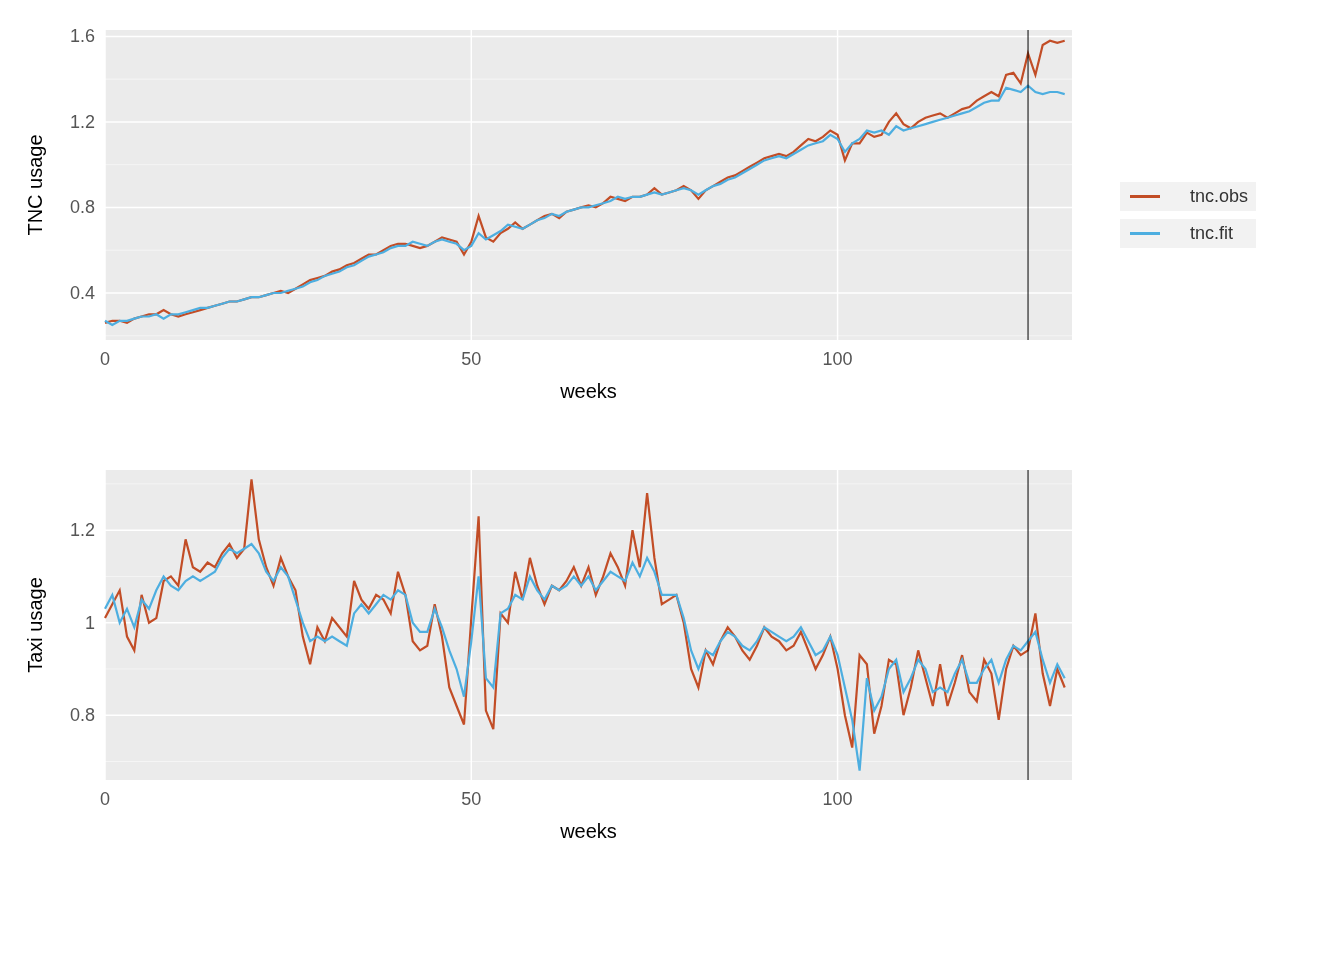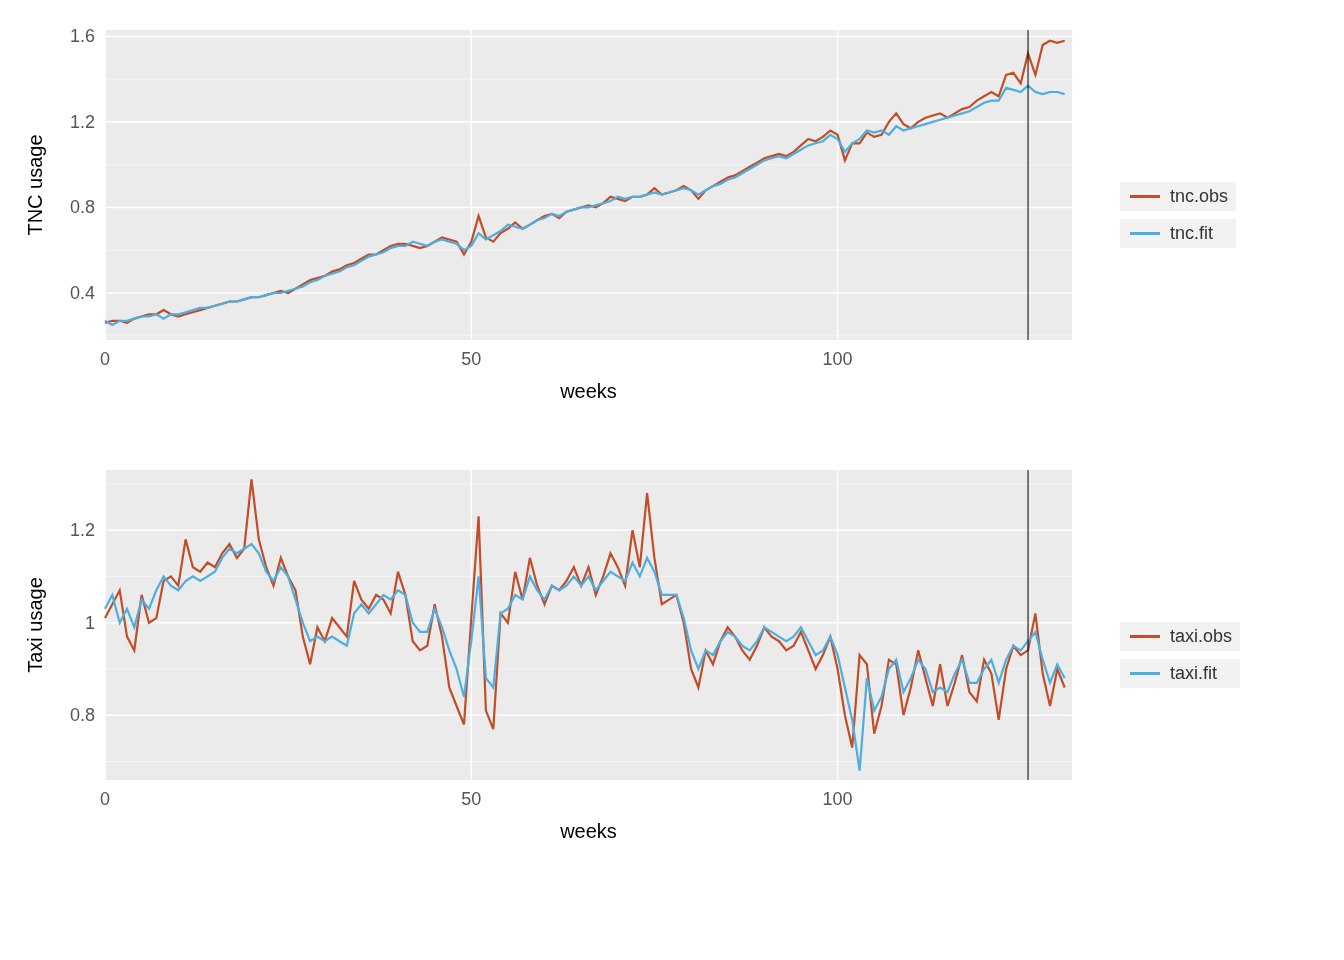--- a/index.html
+++ b/index.html
@@ -22,20 +22,21 @@
   }
   .legend {
     margin-left: 40px;
   }
   .legend-item {
     display: flex;
     align-items: center;
     margin: 8px 0;
     background: #f2f2f2;
     padding: 4px 8px 4px 0;
+    gap: 20px;
   }
   .legend-swatch {
     width: 30px;
     height: 3px;
     margin: 0 10px;
   }
   .axis-label {
     font-size: 20px;
   }
   .tick-label {
@@ -111,24 +112,14 @@
           <text class="tick-label" x="366.2878787878788" y="335" text-anchor="middle">50</text>
           <line class="grid-major" y1="0" y2="310" x1="732.5757575757576" x2="732.5757575757576"></line>
           <text class="tick-label" x="732.5757575757576" y="335" text-anchor="middle">100</text>
           <path d="M0.0,148.1 L7.3,134.2 L14.7,120.3 L22.0,166.6 L29.3,180.4 L36.6,124.9 L44.0,152.7 L51.3,148.1 L58.6,111.0 L65.9,106.4 L73.3,115.7 L80.6,69.4 L87.9,97.2 L95.2,101.8 L102.6,92.5 L109.9,97.2 L117.2,83.3 L124.5,74.0 L131.9,87.9 L139.2,78.7 L146.5,9.3 L153.8,69.4 L161.2,97.2 L168.5,115.7 L175.8,87.9 L183.1,106.4 L190.5,120.3 L197.8,166.6 L205.1,194.3 L212.4,157.3 L219.8,171.2 L227.1,148.1 L234.4,157.3 L241.8,166.6 L249.1,111.0 L256.4,129.6 L263.7,138.8 L271.1,124.9 L278.4,129.6 L285.7,143.4 L293.0,101.8 L300.4,124.9 L307.7,171.2 L315.0,180.4 L322.3,175.8 L329.7,134.2 L337.0,166.6 L344.3,217.5 L351.6,236.0 L359.0,254.5 L366.3,148.1 L373.6,46.3 L380.9,240.6 L388.3,259.1 L395.6,143.4 L402.9,152.7 L410.2,101.8 L417.6,129.6 L424.9,87.9 L432.2,115.7 L439.5,134.2 L446.9,115.7 L454.2,120.3 L461.5,111.0 L468.8,97.2 L476.2,115.7 L483.5,97.2 L490.8,124.9 L498.2,106.4 L505.5,83.3 L512.8,97.2 L520.1,115.7 L527.5,60.1 L534.8,97.2 L542.1,23.1 L549.4,87.9 L556.8,134.2 L564.1,129.6 L571.4,124.9 L578.7,152.7 L586.1,199.0 L593.4,217.5 L600.7,180.4 L608.0,194.3 L615.4,171.2 L622.7,157.3 L630.0,166.6 L637.3,180.4 L644.7,189.7 L652.0,175.8 L659.3,157.3 L666.6,166.6 L674.0,171.2 L681.3,180.4 L688.6,175.8 L695.9,161.9 L703.3,180.4 L710.6,199.0 L717.9,185.1 L725.3,166.6 L732.6,199.0 L739.9,245.2 L747.2,277.6 L754.6,185.1 L761.9,194.3 L769.2,263.7 L776.5,236.0 L783.9,189.7 L791.2,194.3 L798.5,245.2 L805.8,217.5 L813.2,180.4 L820.5,208.2 L827.8,236.0 L835.1,194.3 L842.5,236.0 L849.8,212.8 L857.1,185.1 L864.4,222.1 L871.8,231.3 L879.1,189.7 L886.4,203.6 L893.7,249.9 L901.1,199.0 L908.4,175.8 L915.7,185.1 L923.0,180.4 L930.4,143.4 L937.7,203.6 L945.0,236.0 L952.3,199.0 L959.7,217.5 " fill="none" stroke="#c24d26" stroke-width="2.2"></path>
           <path d="M0.0,138.8 L7.3,124.9 L14.7,152.7 L22.0,138.8 L29.3,157.3 L36.6,129.6 L44.0,138.8 L51.3,120.3 L58.6,106.4 L65.9,115.7 L73.3,120.3 L80.6,111.0 L87.9,106.4 L95.2,111.0 L102.6,106.4 L109.9,101.8 L117.2,87.9 L124.5,78.7 L131.9,83.3 L139.2,78.7 L146.5,74.0 L153.8,83.3 L161.2,101.8 L168.5,111.0 L175.8,97.2 L183.1,106.4 L190.5,129.6 L197.8,152.7 L205.1,171.2 L212.4,166.6 L219.8,171.2 L227.1,166.6 L234.4,171.2 L241.8,175.8 L249.1,143.4 L256.4,134.2 L263.7,143.4 L271.1,134.2 L278.4,124.9 L285.7,129.6 L293.0,120.3 L300.4,124.9 L307.7,152.7 L315.0,161.9 L322.3,161.9 L329.7,138.8 L337.0,157.3 L344.3,180.4 L351.6,199.0 L359.0,226.7 L366.3,171.2 L373.6,106.4 L380.9,208.2 L388.3,217.5 L395.6,143.4 L402.9,138.8 L410.2,124.9 L417.6,129.6 L424.9,106.4 L432.2,120.3 L439.5,129.6 L446.9,115.7 L454.2,120.3 L461.5,115.7 L468.8,106.4 L476.2,115.7 L483.5,106.4 L490.8,120.3 L498.2,111.0 L505.5,101.8 L512.8,106.4 L520.1,111.0 L527.5,92.5 L534.8,106.4 L542.1,87.9 L549.4,101.8 L556.8,124.9 L564.1,124.9 L571.4,124.9 L578.7,148.1 L586.1,180.4 L593.4,199.0 L600.7,180.4 L608.0,185.1 L615.4,171.2 L622.7,161.9 L630.0,166.6 L637.3,175.8 L644.7,180.4 L652.0,171.2 L659.3,157.3 L666.6,161.9 L674.0,166.6 L681.3,171.2 L688.6,166.6 L695.9,157.3 L703.3,171.2 L710.6,185.1 L717.9,180.4 L725.3,166.6 L732.6,185.1 L739.9,217.5 L747.2,249.9 L754.6,300.7 L761.9,208.2 L769.2,240.6 L776.5,226.7 L783.9,199.0 L791.2,189.7 L798.5,222.1 L805.8,208.2 L813.2,189.7 L820.5,199.0 L827.8,222.1 L835.1,217.5 L842.5,222.1 L849.8,203.6 L857.1,189.7 L864.4,212.8 L871.8,212.8 L879.1,199.0 L886.4,189.7 L893.7,212.8 L901.1,189.7 L908.4,175.8 L915.7,180.4 L923.0,171.2 L930.4,161.9 L937.7,189.7 L945.0,212.8 L952.3,194.3 L959.7,208.2 " fill="none" stroke="#4daee0" stroke-width="2.2"></path>
           <line class="vline" x1="923.0454545454546" x2="923.0454545454546" y1="0" y2="310"></line>
         </g>
         <text class="axis-label" x="568.5" y="378" text-anchor="middle">weeks</text>
         <text class="axis-label" transform="translate(22,165) rotate(-90)" text-anchor="middle">Taxi usage</text>
       </svg>
-      <div class="legend">
-        <div class="legend-item">
-      <div class="legend-swatch" style="background:#c24d26"></div>
-      <span>taxi.obs</span>
-    </div>
-        <div class="legend-item">
-      <div class="legend-swatch" style="background:#4daee0"></div>
-      <span>taxi.fit</span>
-    </div>
-      </div>
     </div>
   </div>
 
 </body></html>

